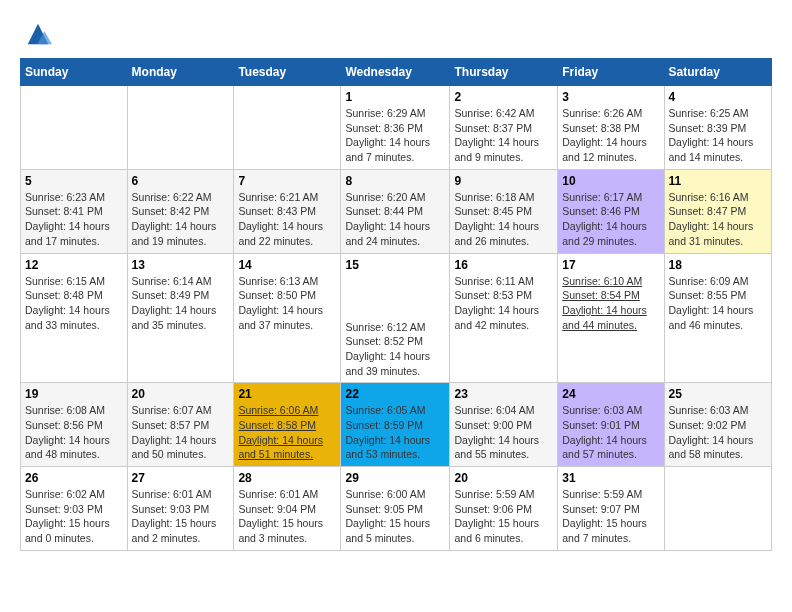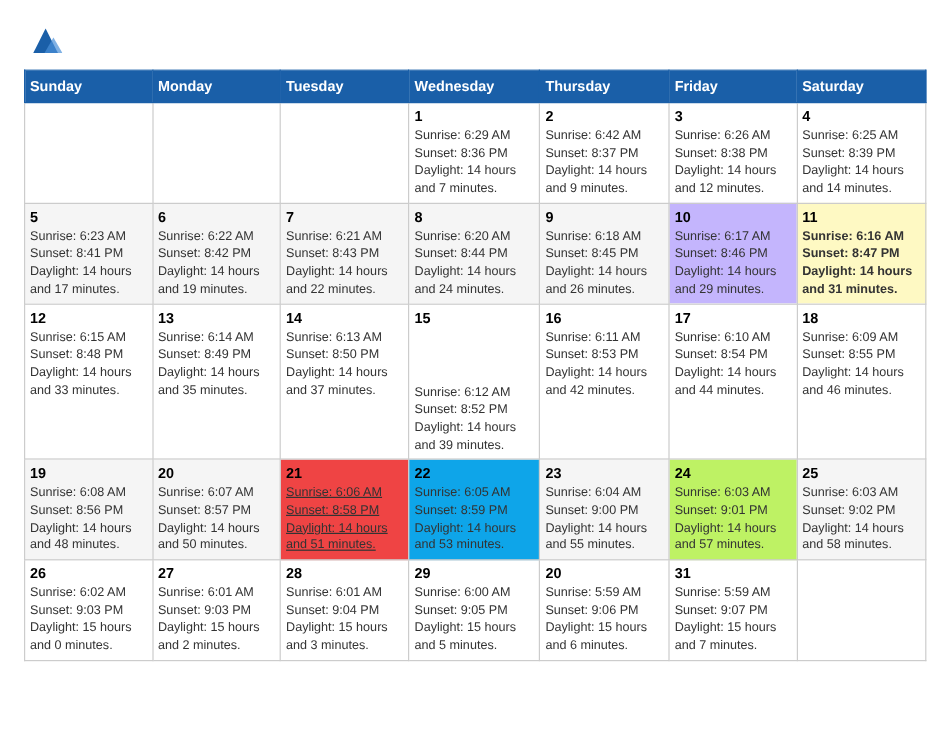--- a/index.html
+++ b/index.html
@@ -195,21 +195,21 @@
         </td>
         <td style="background: #c4b5fd;">
           <span class="day-num">10</span>
           <div class="day-info" style="white-space: pre-line;">Sunrise: 6:17 AM
 Sunset: 8:46 PM
 Daylight: 14 hours
 and 29 minutes.</div>
         </td>
         <td style="background: #fef9c3;">
           <span class="day-num">11</span>
-          <div class="day-info" style="white-space: pre-line; font-weight: bold;">Sunrise: 6:16 AM
+          <div class="day-info" style="white-space: pre-line;">Sunrise: 6:16 AM
 Sunset: 8:47 PM
 Daylight: 14 hours
 and 31 minutes.</div>
         </td>
       </tr>
       <tr>
         <td>
           <span class="day-num">12</span>
           <div class="day-info" style="white-space: pre-line;">Sunrise: 6:15 AM
 Sunset: 8:48 PM
@@ -239,21 +239,21 @@
         </td>
         <td>
           <span class="day-num">16</span>
           <div class="day-info" style="white-space: pre-line;">Sunrise: 6:11 AM
 Sunset: 8:53 PM
 Daylight: 14 hours
 and 42 minutes.</div>
         </td>
         <td>
           <span class="day-num">17</span>
-          <div class="day-info" style="white-space: pre-line;">Sunrise: 6:10 AM
+          <div class="day-info" style="white-space: pre-line; text-decoration: underline;">Sunrise: 6:10 AM
 Sunset: 8:54 PM
 Daylight: 14 hours
 and 44 minutes.</div>
         </td>
         <td>
           <span class="day-num">18</span>
           <div class="day-info" style="white-space: pre-line;">Sunrise: 6:09 AM
 Sunset: 8:55 PM
 Daylight: 14 hours
 and 46 minutes.</div>
@@ -267,42 +267,42 @@
 Daylight: 14 hours
 and 48 minutes.</div>
         </td>
         <td style="background: rgb(245, 245, 245);">
           <span class="day-num">20</span>
           <div class="day-info" style="white-space: pre-line;">Sunrise: 6:07 AM
 Sunset: 8:57 PM
 Daylight: 14 hours
 and 50 minutes.</div>
         </td>
-        <td style="background: #ef4444;">
+        <td style="background: #eab308;">
           <span class="day-num">21</span>
           <div class="day-info" style="white-space: pre-line; text-decoration: underline;">Sunrise: 6:06 AM
 Sunset: 8:58 PM
 Daylight: 14 hours
 and 51 minutes.</div>
         </td>
         <td style="background: #0ea5e9;">
           <span class="day-num">22</span>
           <div class="day-info" style="white-space: pre-line;">Sunrise: 6:05 AM
 Sunset: 8:59 PM
 Daylight: 14 hours
 and 53 minutes.</div>
         </td>
         <td style="background: rgb(245, 245, 245);">
           <span class="day-num">23</span>
           <div class="day-info" style="white-space: pre-line;">Sunrise: 6:04 AM
 Sunset: 9:00 PM
 Daylight: 14 hours
 and 55 minutes.</div>
         </td>
-        <td style="background: #bef264; margin-left: 12px;">
+        <td style="background: #c4b5fd; margin-left: 12px;">
           <span class="day-num">24</span>
           <div class="day-info" style="white-space: pre-line;">Sunrise: 6:03 AM
 Sunset: 9:01 PM
 Daylight: 14 hours
 and 57 minutes.</div>
         </td>
         <td style="background: rgb(245, 245, 245);">
           <span class="day-num">25</span>
           <div class="day-info" style="white-space: pre-line;">Sunrise: 6:03 AM
 Sunset: 9:02 PM

